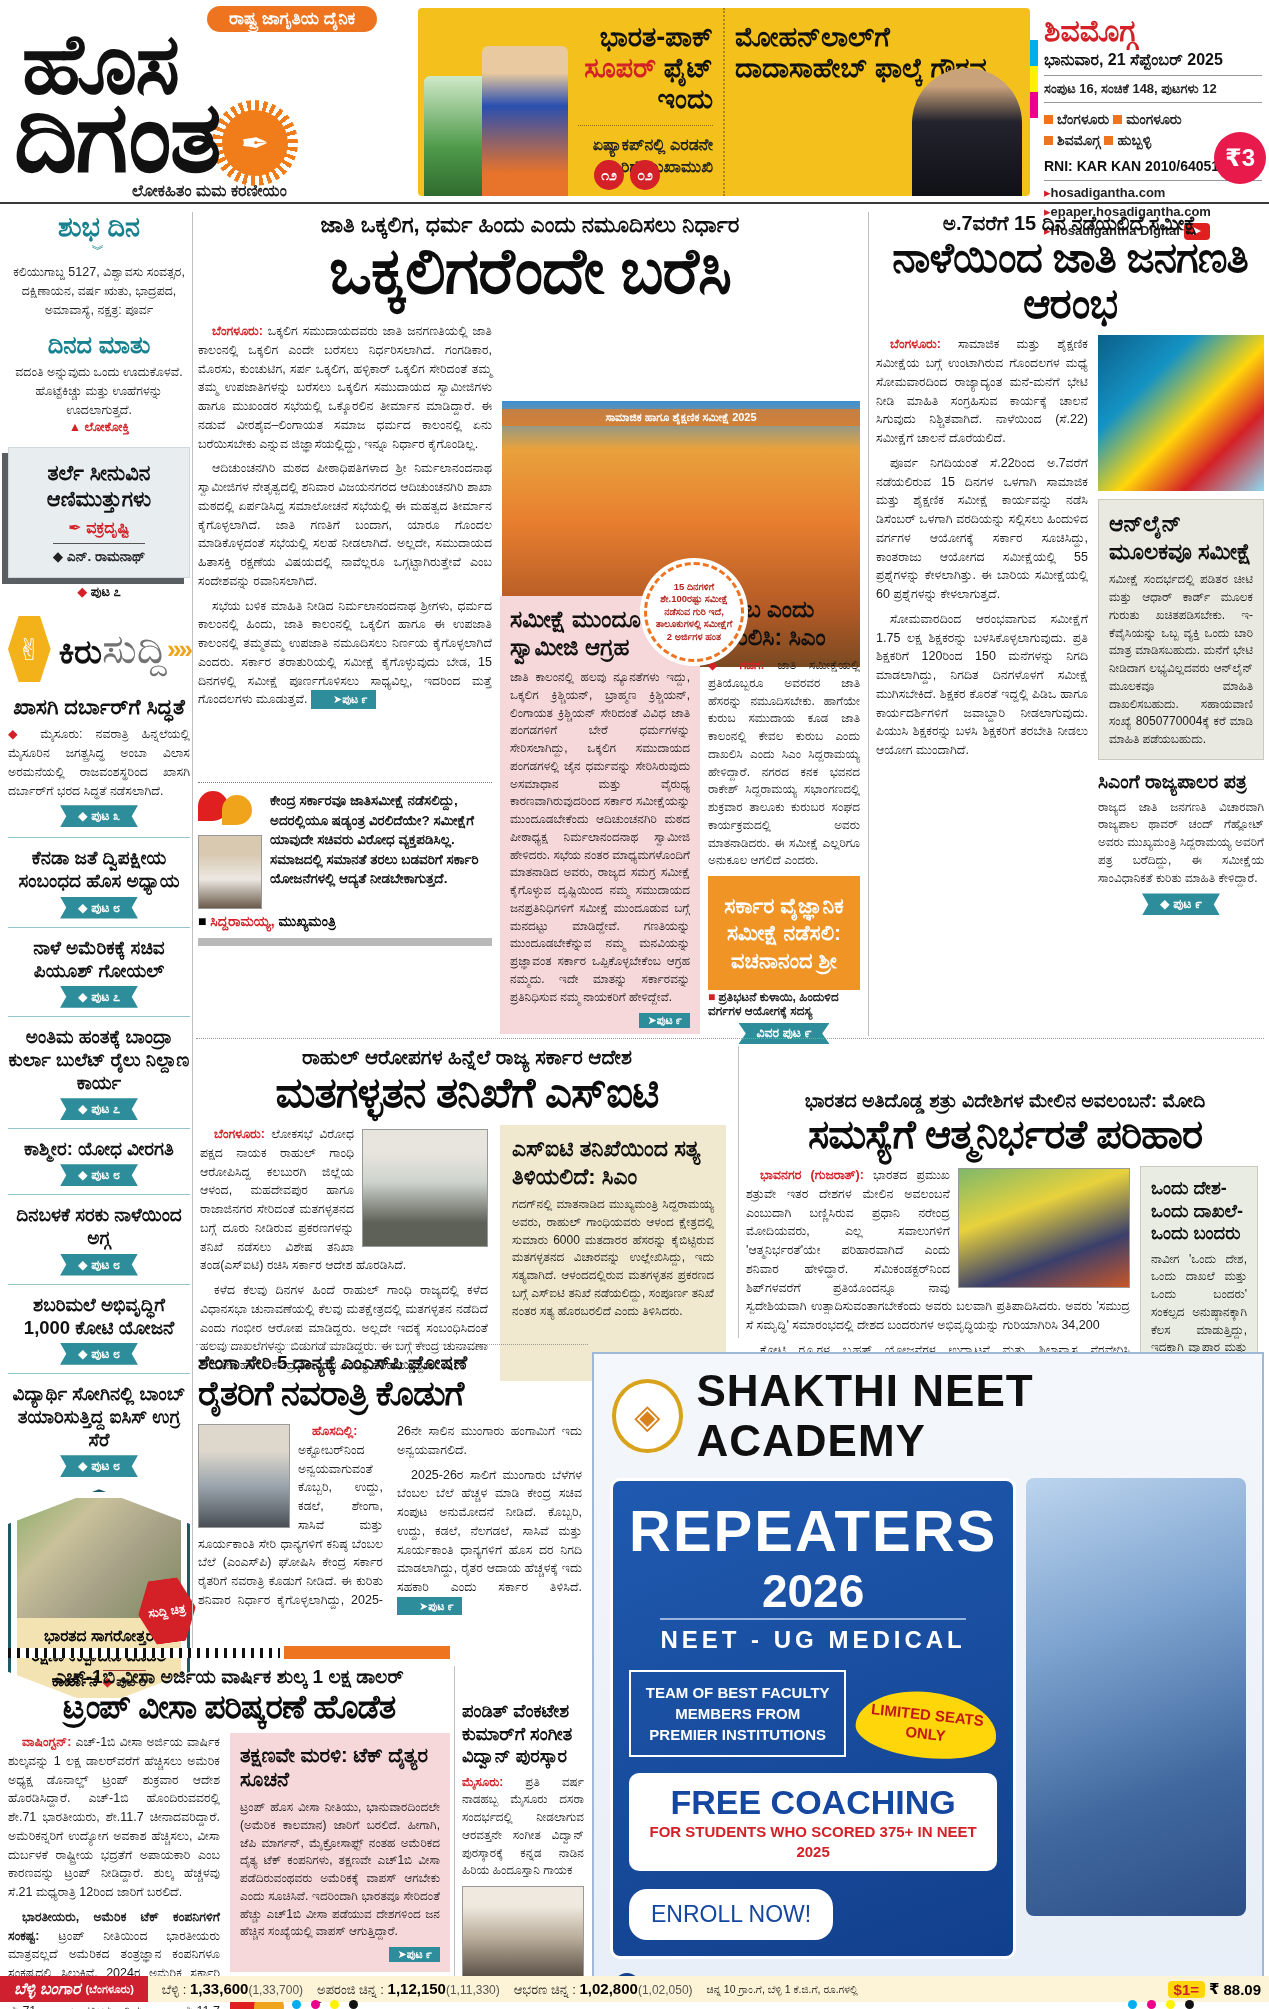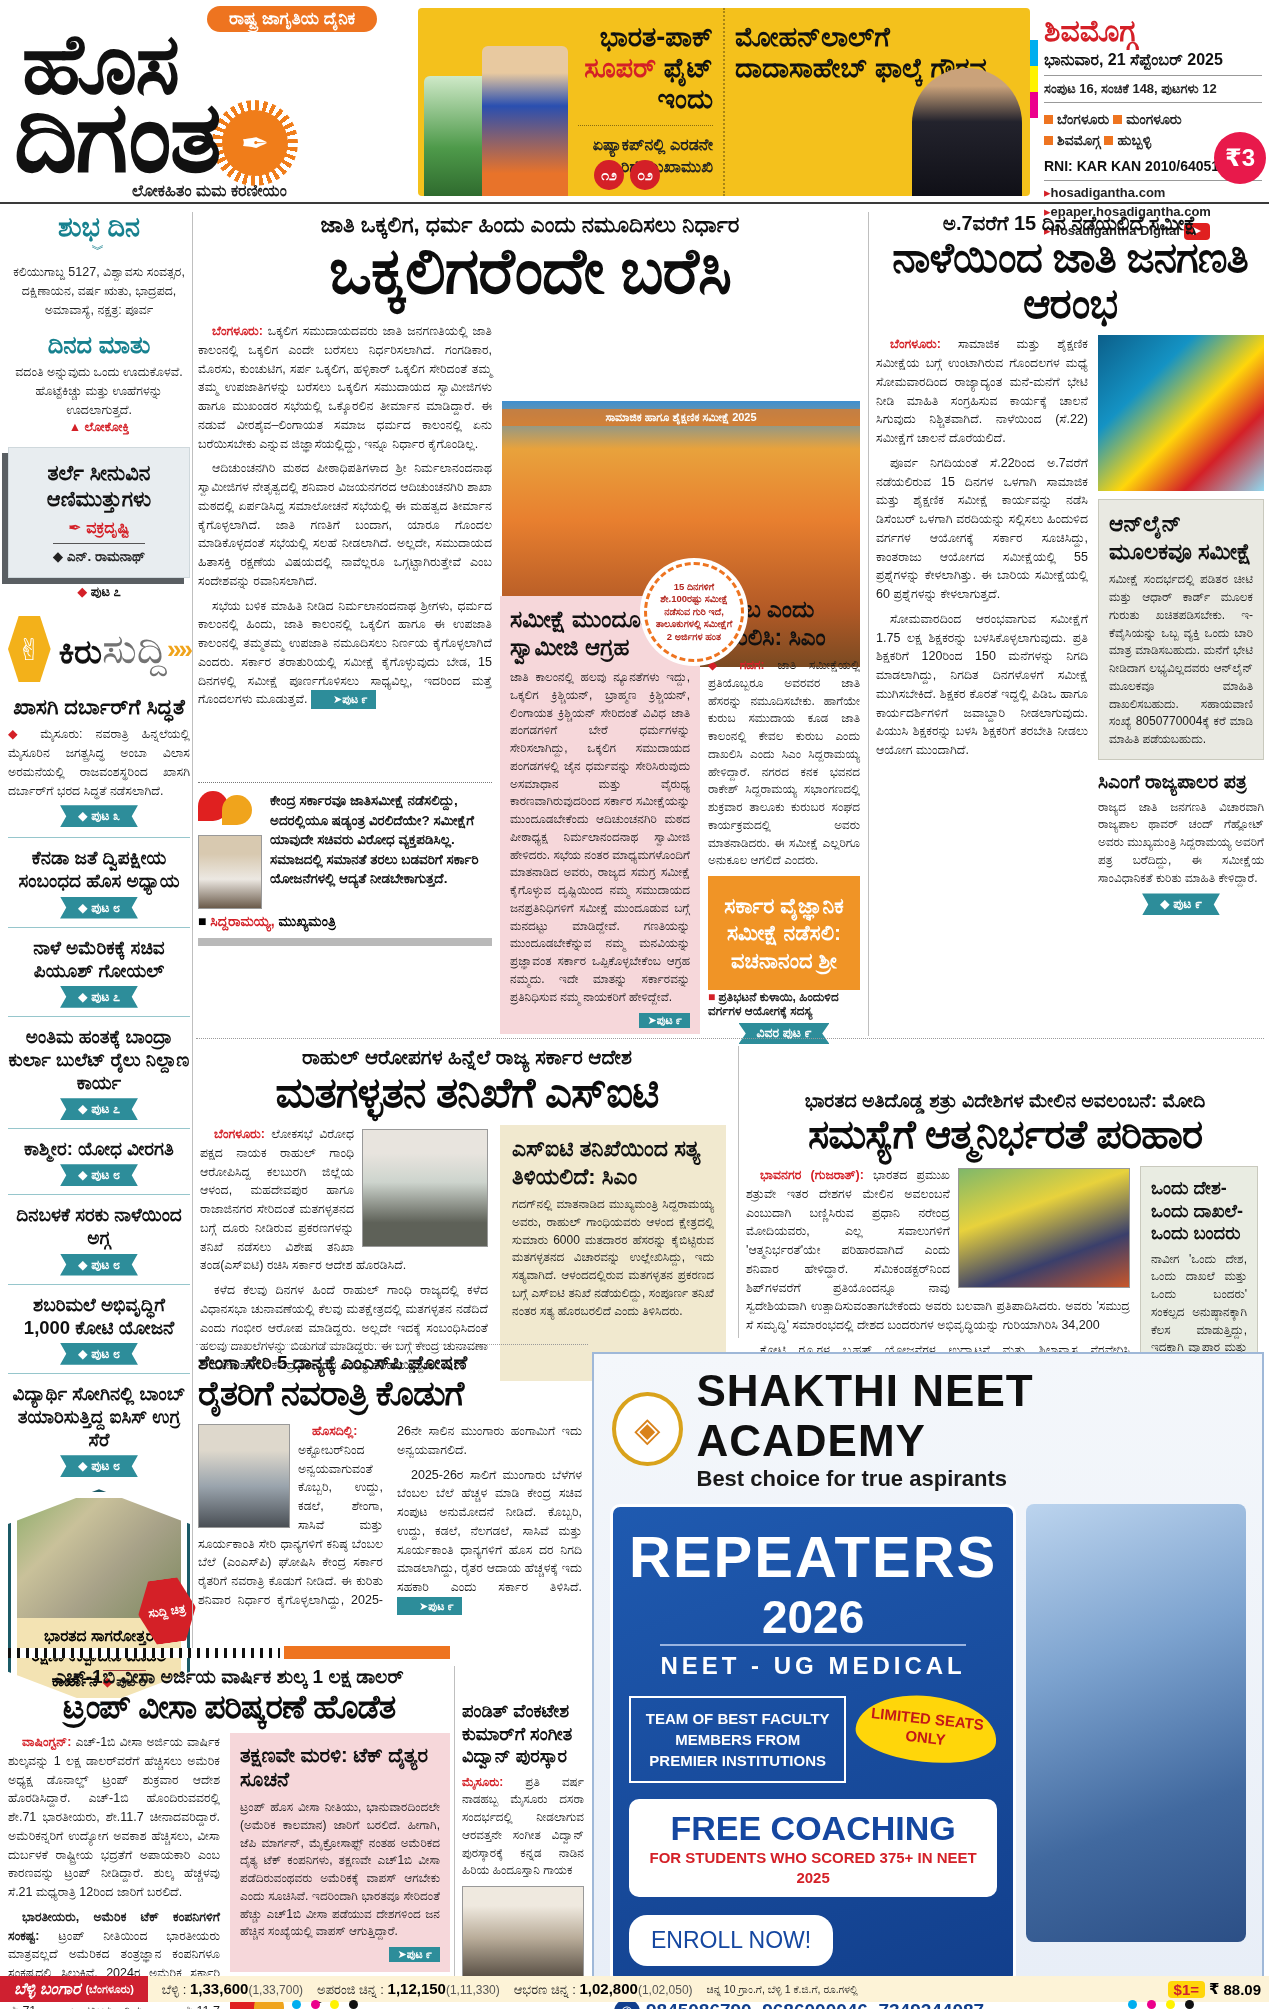--- a/index.html
+++ b/index.html
@@ -426,29 +426,28 @@
     <div class="photo" style="width:100%;height:96px;margin:6px 0;background:linear-gradient(180deg,#efe9df 20%,#b8ab98 55%,#4f463c 100%);border:1px solid #999;"></div>
     <div class="smallbody">ಪಂಡಿತ್ ವೆಂಕಟೇಶ ಕುಮಾರ್ ಅವರನ್ನು ಆಯ್ಕೆ ಮಾಡಲಾಗಿದೆ ಎಂದು ಕನ್ನಡ ಮತ್ತು ಸಂಸ್ಕೃತಿ ಇಲಾಖೆ ತಿಳಿಸಿದೆ. ಸೆ.22ರಂದು ಸಿಎಂ ಸಿದ್ದರಾಮಯ್ಯ ಅವರು ಪ್ರಶಸ್ತಿ ಪ್ರದಾನ ಮಾಡಲಿದ್ದಾರೆ.</div>
 
   </div>
 
   <div class="adbox abs" style="left:592px;top:1352px;width:672px;height:630px;">
     <div style="display:flex;align-items:center;gap:14px;padding:12px 18px 4px;">
       <div class="ad-logo">◈</div>
       <div>
         <div class="ad-title">SHAKTHI NEET ACADEMY</div>
-        <div class="ad-sub">Best choice for true aspirants</div>
       </div>
     </div>
     <div style="display:flex;padding:8px 16px;gap:10px;">
       <div class="ad-panel" style="flex:1.25;padding:16px;text-align:center;position:relative;">
         <div class="ad-rep">REPEATERS</div>
         <div class="ad-year">2026</div>
         <div class="ad-neet">NEET - UG MEDICAL</div>
-        <div style="display:flex;gap:10px;margin-top:16px;align-items:flex-start;">
+        <div style="display:flex;gap:10px;margin-top:16px;align-items:flex-end;">
           <div class="ad-fac" style="flex:1.6;">TEAM OF BEST FACULTY MEMBERS FROM PREMIER INSTITUTIONS</div>
           <div class="ad-lim" style="flex:1;">LIMITED SEATS ONLY</div>
         </div>
         <div class="ad-free" style="margin-top:16px;">
           <div class="f1">FREE COACHING</div>
           <div class="f2">FOR STUDENTS WHO SCORED 375+ IN NEET 2025</div>
         </div>
         <div style="margin-top:18px;text-align:left;"><span class="ad-enroll">ENROLL NOW!</span></div>
       </div>
       <div class="photo" style="flex:1;height:438px;background:linear-gradient(160deg,#bcd4ee 0%,#7da3cf 35%,#41699f 70%,#2c4f86 100%);border-radius:8px;"></div>

